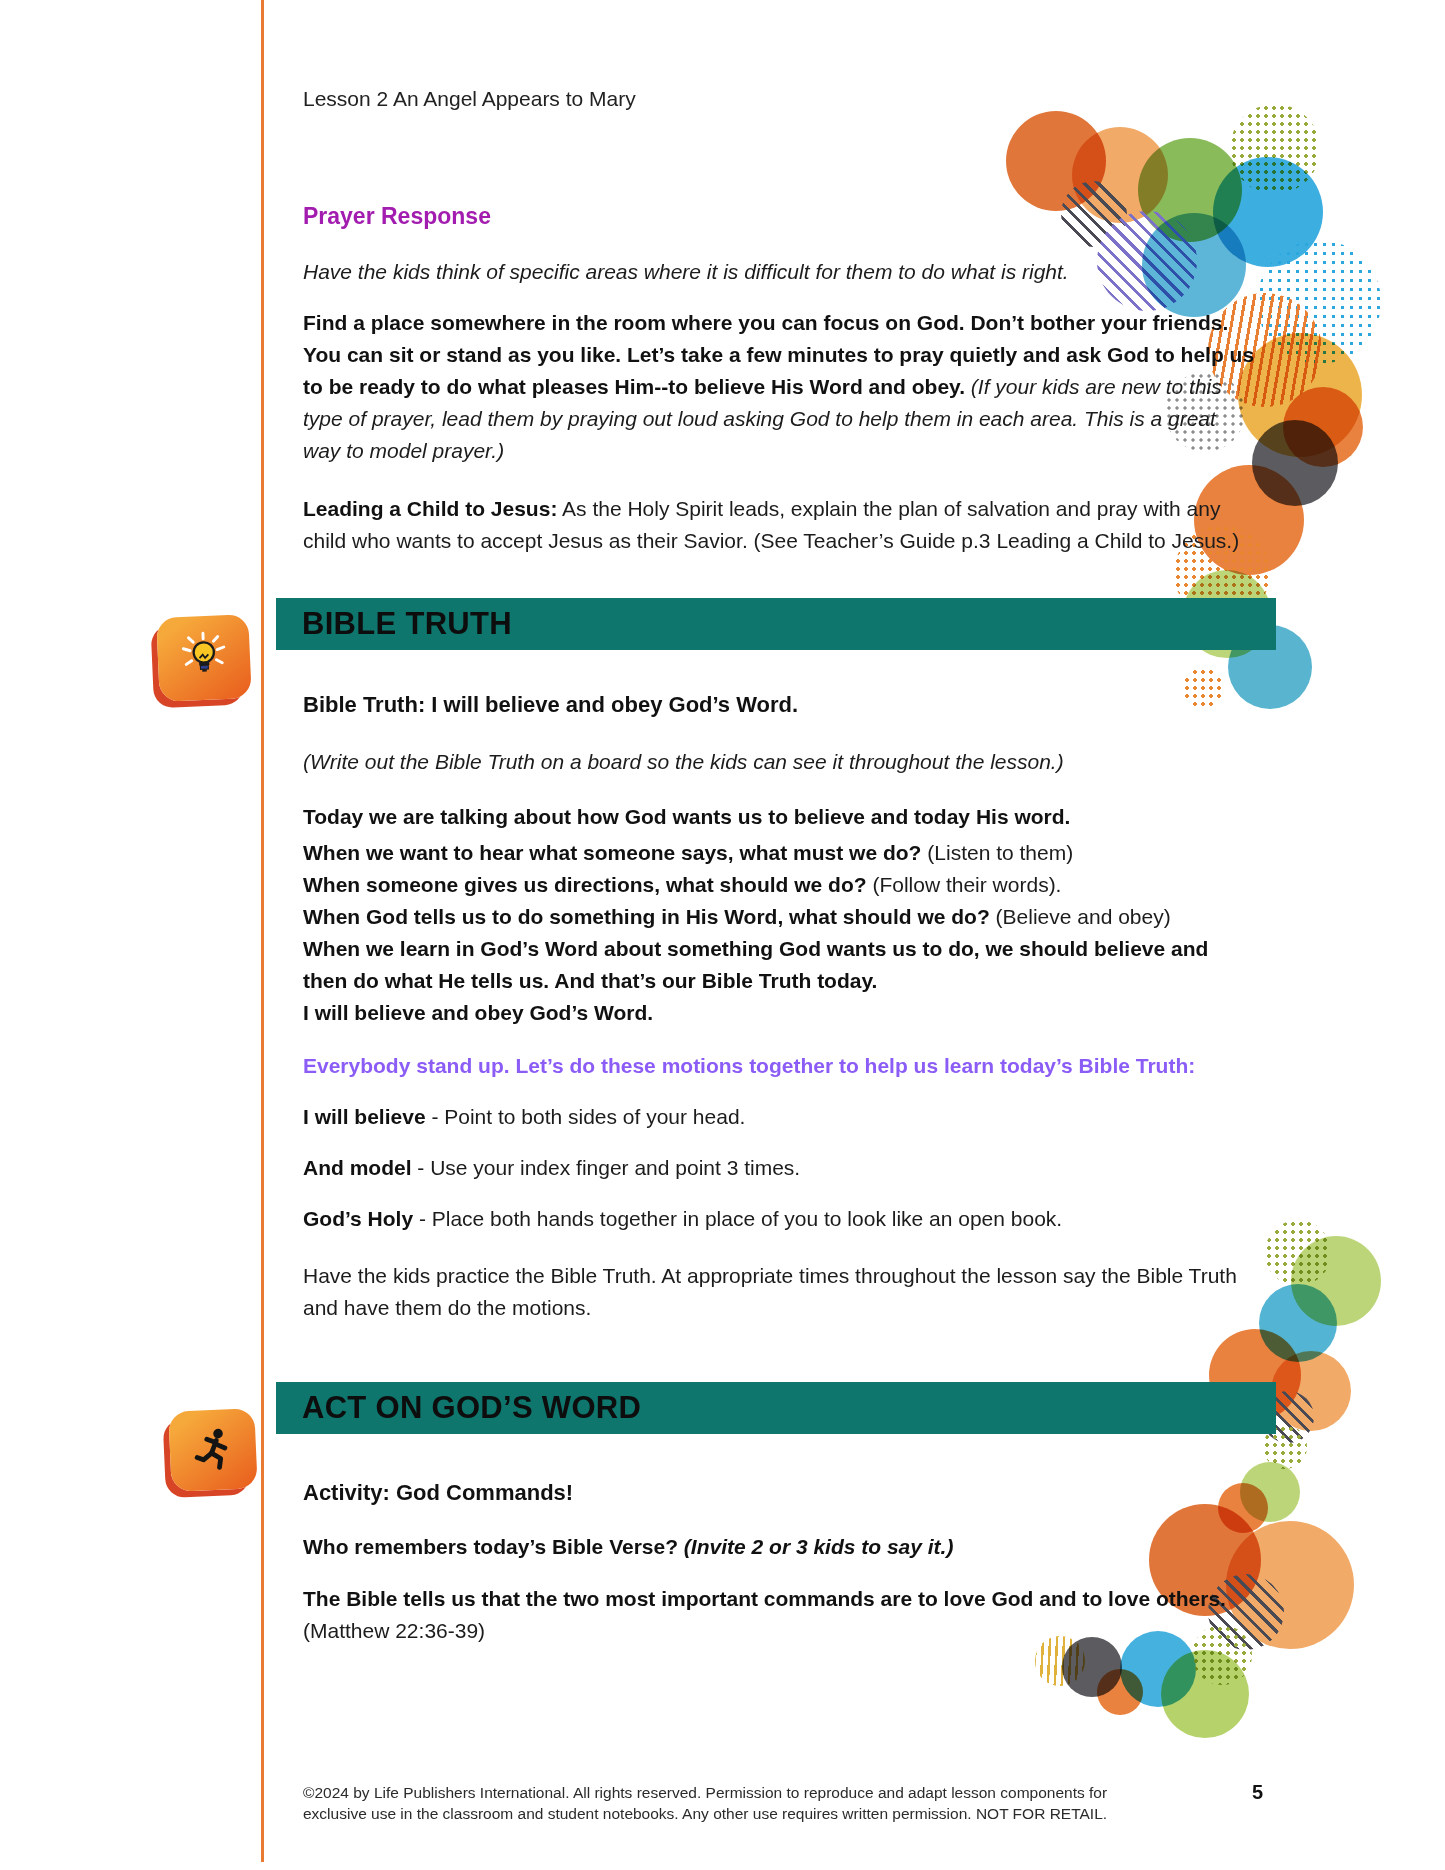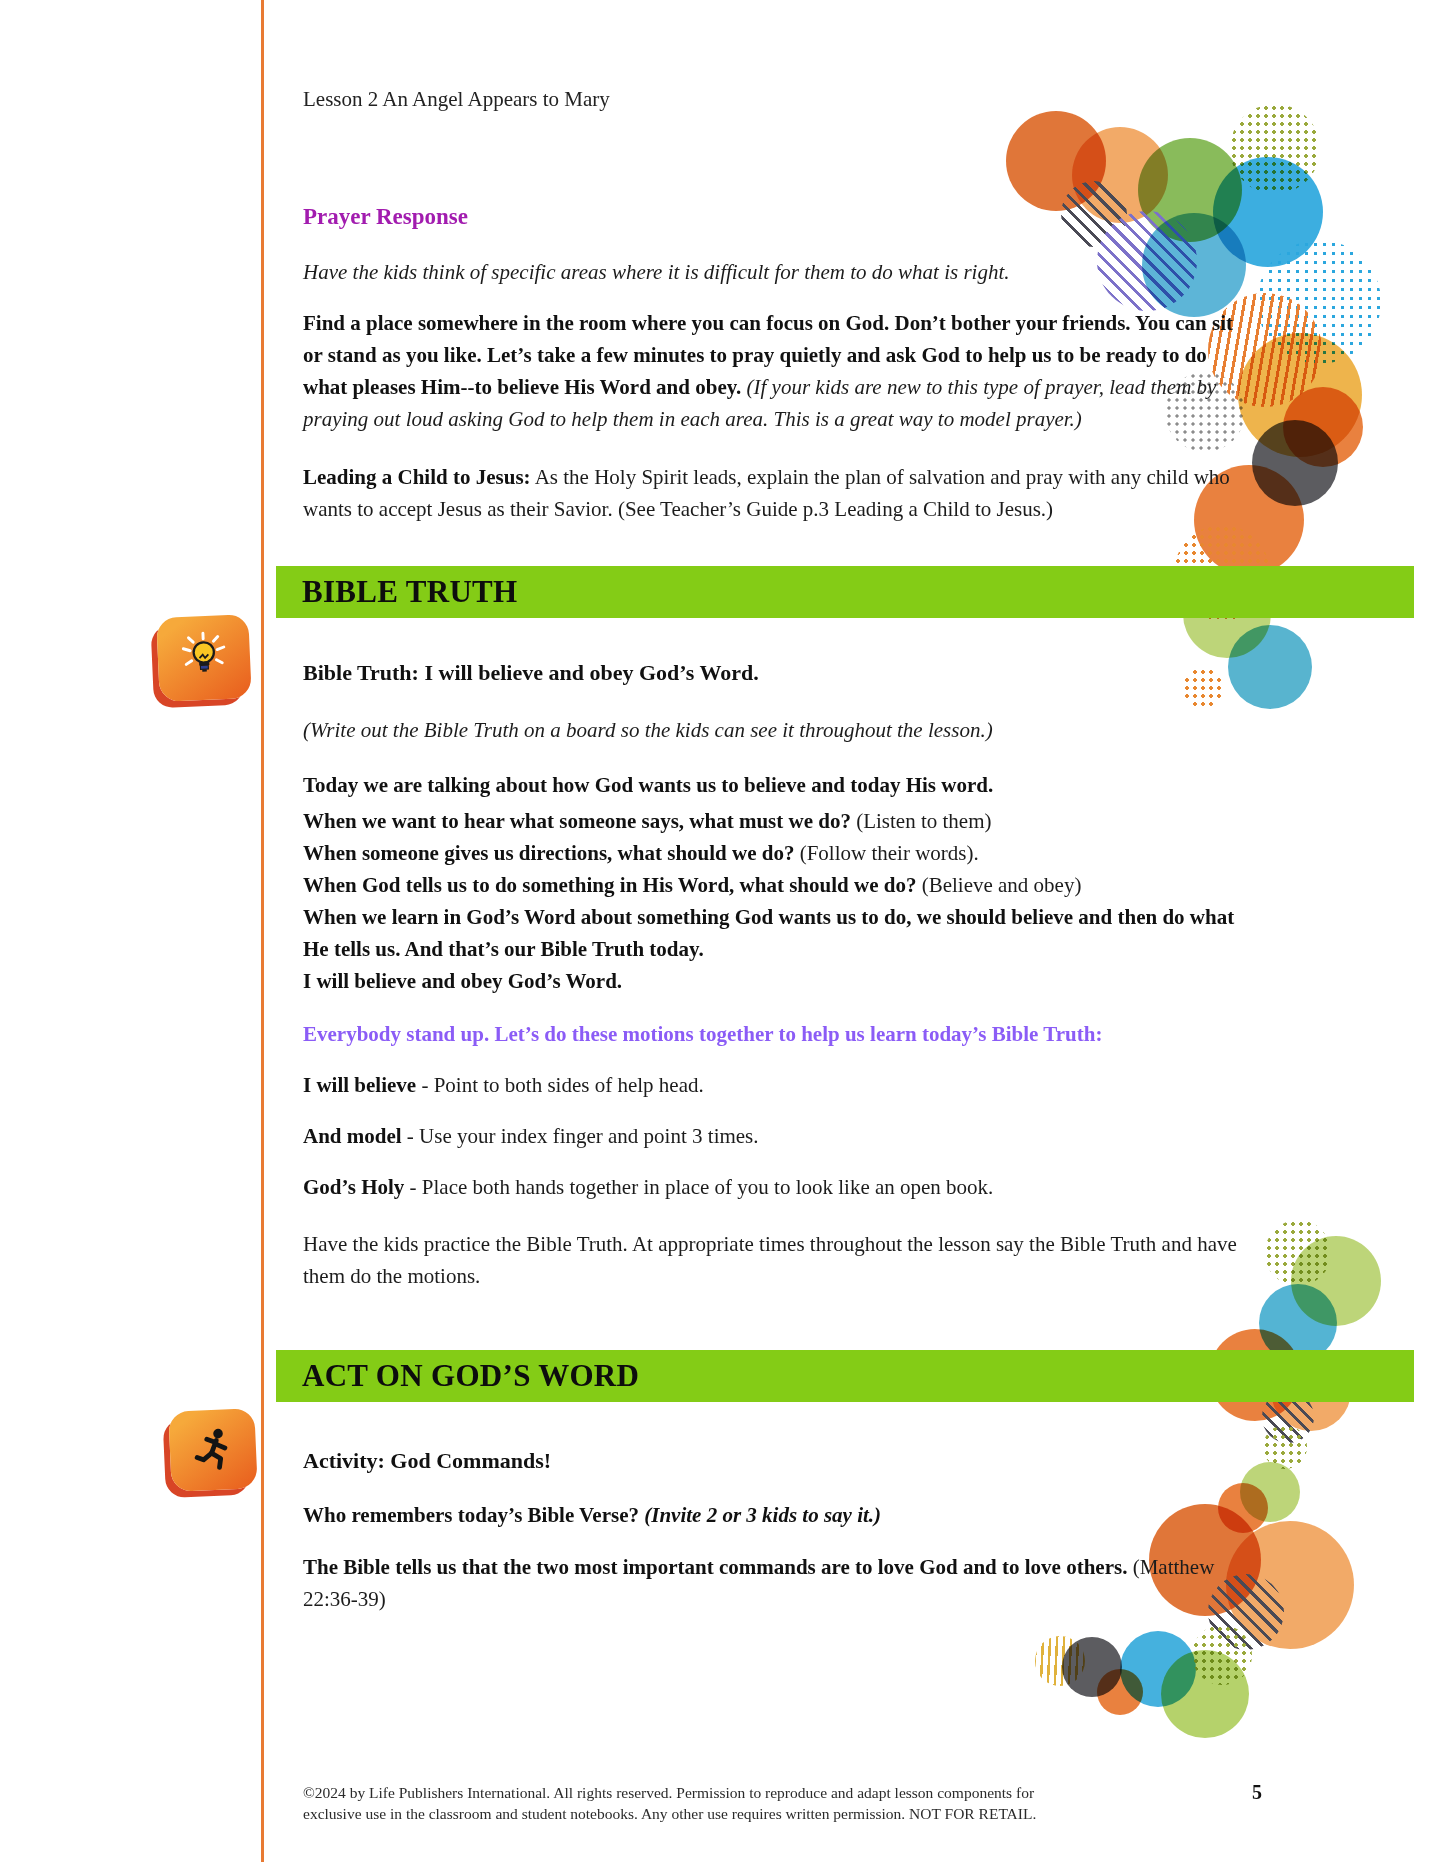--- a/index.html
+++ b/index.html
@@ -1,17 +1,17 @@
 <!DOCTYPE html>
 <html><head>
 <meta charset="utf-8">
 <style>
   html,body{margin:0;padding:0;background:#ffffff;}
   .page{position:relative;width:1445px;height:1870px;background:#ffffff;overflow:hidden;
-        font-family:Liberation Serif, serif;color:#1c1c1c;border-radius:29px;}
+        font-family:Liberation Sans, sans-serif;color:#1c1c1c;border-radius:29px;}
 
   
   .vline{position:absolute;left:261px;top:0;width:3px;height:1862px;background:#e87a33;}
 
   
   .decor{position:absolute;inset:0;isolation:isolate;pointer-events:none;}
   .c{position:absolute;border-radius:50%;}
   .mx{mix-blend-mode:multiply;opacity:.92;}
   .dots-olive{background-image:radial-gradient(#9aa93c 1.6px,transparent 1.8px);background-size:8px 8px;}
   .dots-blue {background-image:radial-gradient(#2ba7de 1.7px,transparent 1.9px);background-size:9px 9px;}
@@ -34,21 +34,21 @@
   .content{position:absolute;left:303px;top:0;width:952px;z-index:2;font-size:21px;line-height:32px;}
   .b{font-weight:700;color:#111;}
   .i{font-style:italic;}
   .bi{font-weight:700;font-style:italic;color:#111;}
   .doc-header{margin:86px 0 0;font-size:21px;line-height:26px;color:#222;}
   .sub-title{margin:90px 0 0;font-size:23px;line-height:29px;font-weight:700;color:#a21caf;}
   p{margin:0;}
   .note{margin-top:25px;font-style:italic;}
   .script{margin-top:19px;}
   .leading{margin-top:26px;}
-  .banner{margin:41px 0 0 -27px;width:1138px;height:52px;background:#84cc16;
+  .banner{margin:41px 0 0 -27px;width:1000px;height:52px;background:#0f766e;
           display:flex;align-items:center;padding:0;box-sizing:border-box;}
   .banner span{padding-left:26px;font-size:31px;line-height:52px;font-weight:800;
                letter-spacing:.3px;color:#0d0d0d;}
   .banner2{margin-top:58px;}
   .statement{margin-top:39px;font-size:22px;line-height:31px;font-weight:700;color:#111;}
   .write-note{margin-top:26px;font-style:italic;}
   .today{margin-top:23px;font-weight:700;color:#111;}
   .qa{margin-top:4px;}
   .motions-intro{margin-top:21px;font-weight:700;color:#8b5cf6;}
   .motion{margin-top:19px;}
@@ -167,21 +167,21 @@
     <div class="qa">
       <div><span class="b">When we want to hear what someone says, what must we do?</span><span> (Listen to them)</span></div>
       <div><span class="b">When someone gives us directions, what should we do?</span><span> (Follow their words).</span></div>
       <div><span class="b">When God tells us to do something in His Word, what should we do?</span><span> (Believe and obey)</span></div>
       <div class="b">When we learn in God’s Word about something God wants us to do, we should believe and then do what He tells us. And that’s our Bible Truth today.</div>
       <div class="b">I will believe and obey God’s Word.</div>
     </div>
 
     <p class="motions-intro">Everybody stand up. Let’s do these motions together to help us learn today’s Bible Truth:</p>
 
-    <p class="motion"><span class="b">I will believe</span><span> - Point to both sides of help head.</span></p>
+    <p class="motion"><span class="b">I will believe</span><span> - Point to both sides of your head.</span></p>
     <p class="motion"><span class="b">And model</span><span> - Use your index finger and point 3 times.</span></p>
     <p class="motion"><span class="b">God’s Holy</span><span> - Place both hands together in place of you to look like an open book.</span></p>
 
     <p class="practice">Have the kids practice the Bible Truth. At appropriate times throughout the lesson say the Bible Truth and have them do the motions.</p>
 
     <div class="banner banner2">
         <span>ACT ON GOD’S WORD</span>
       </div>
 
     <p class="activity">Activity: God Commands!</p>

